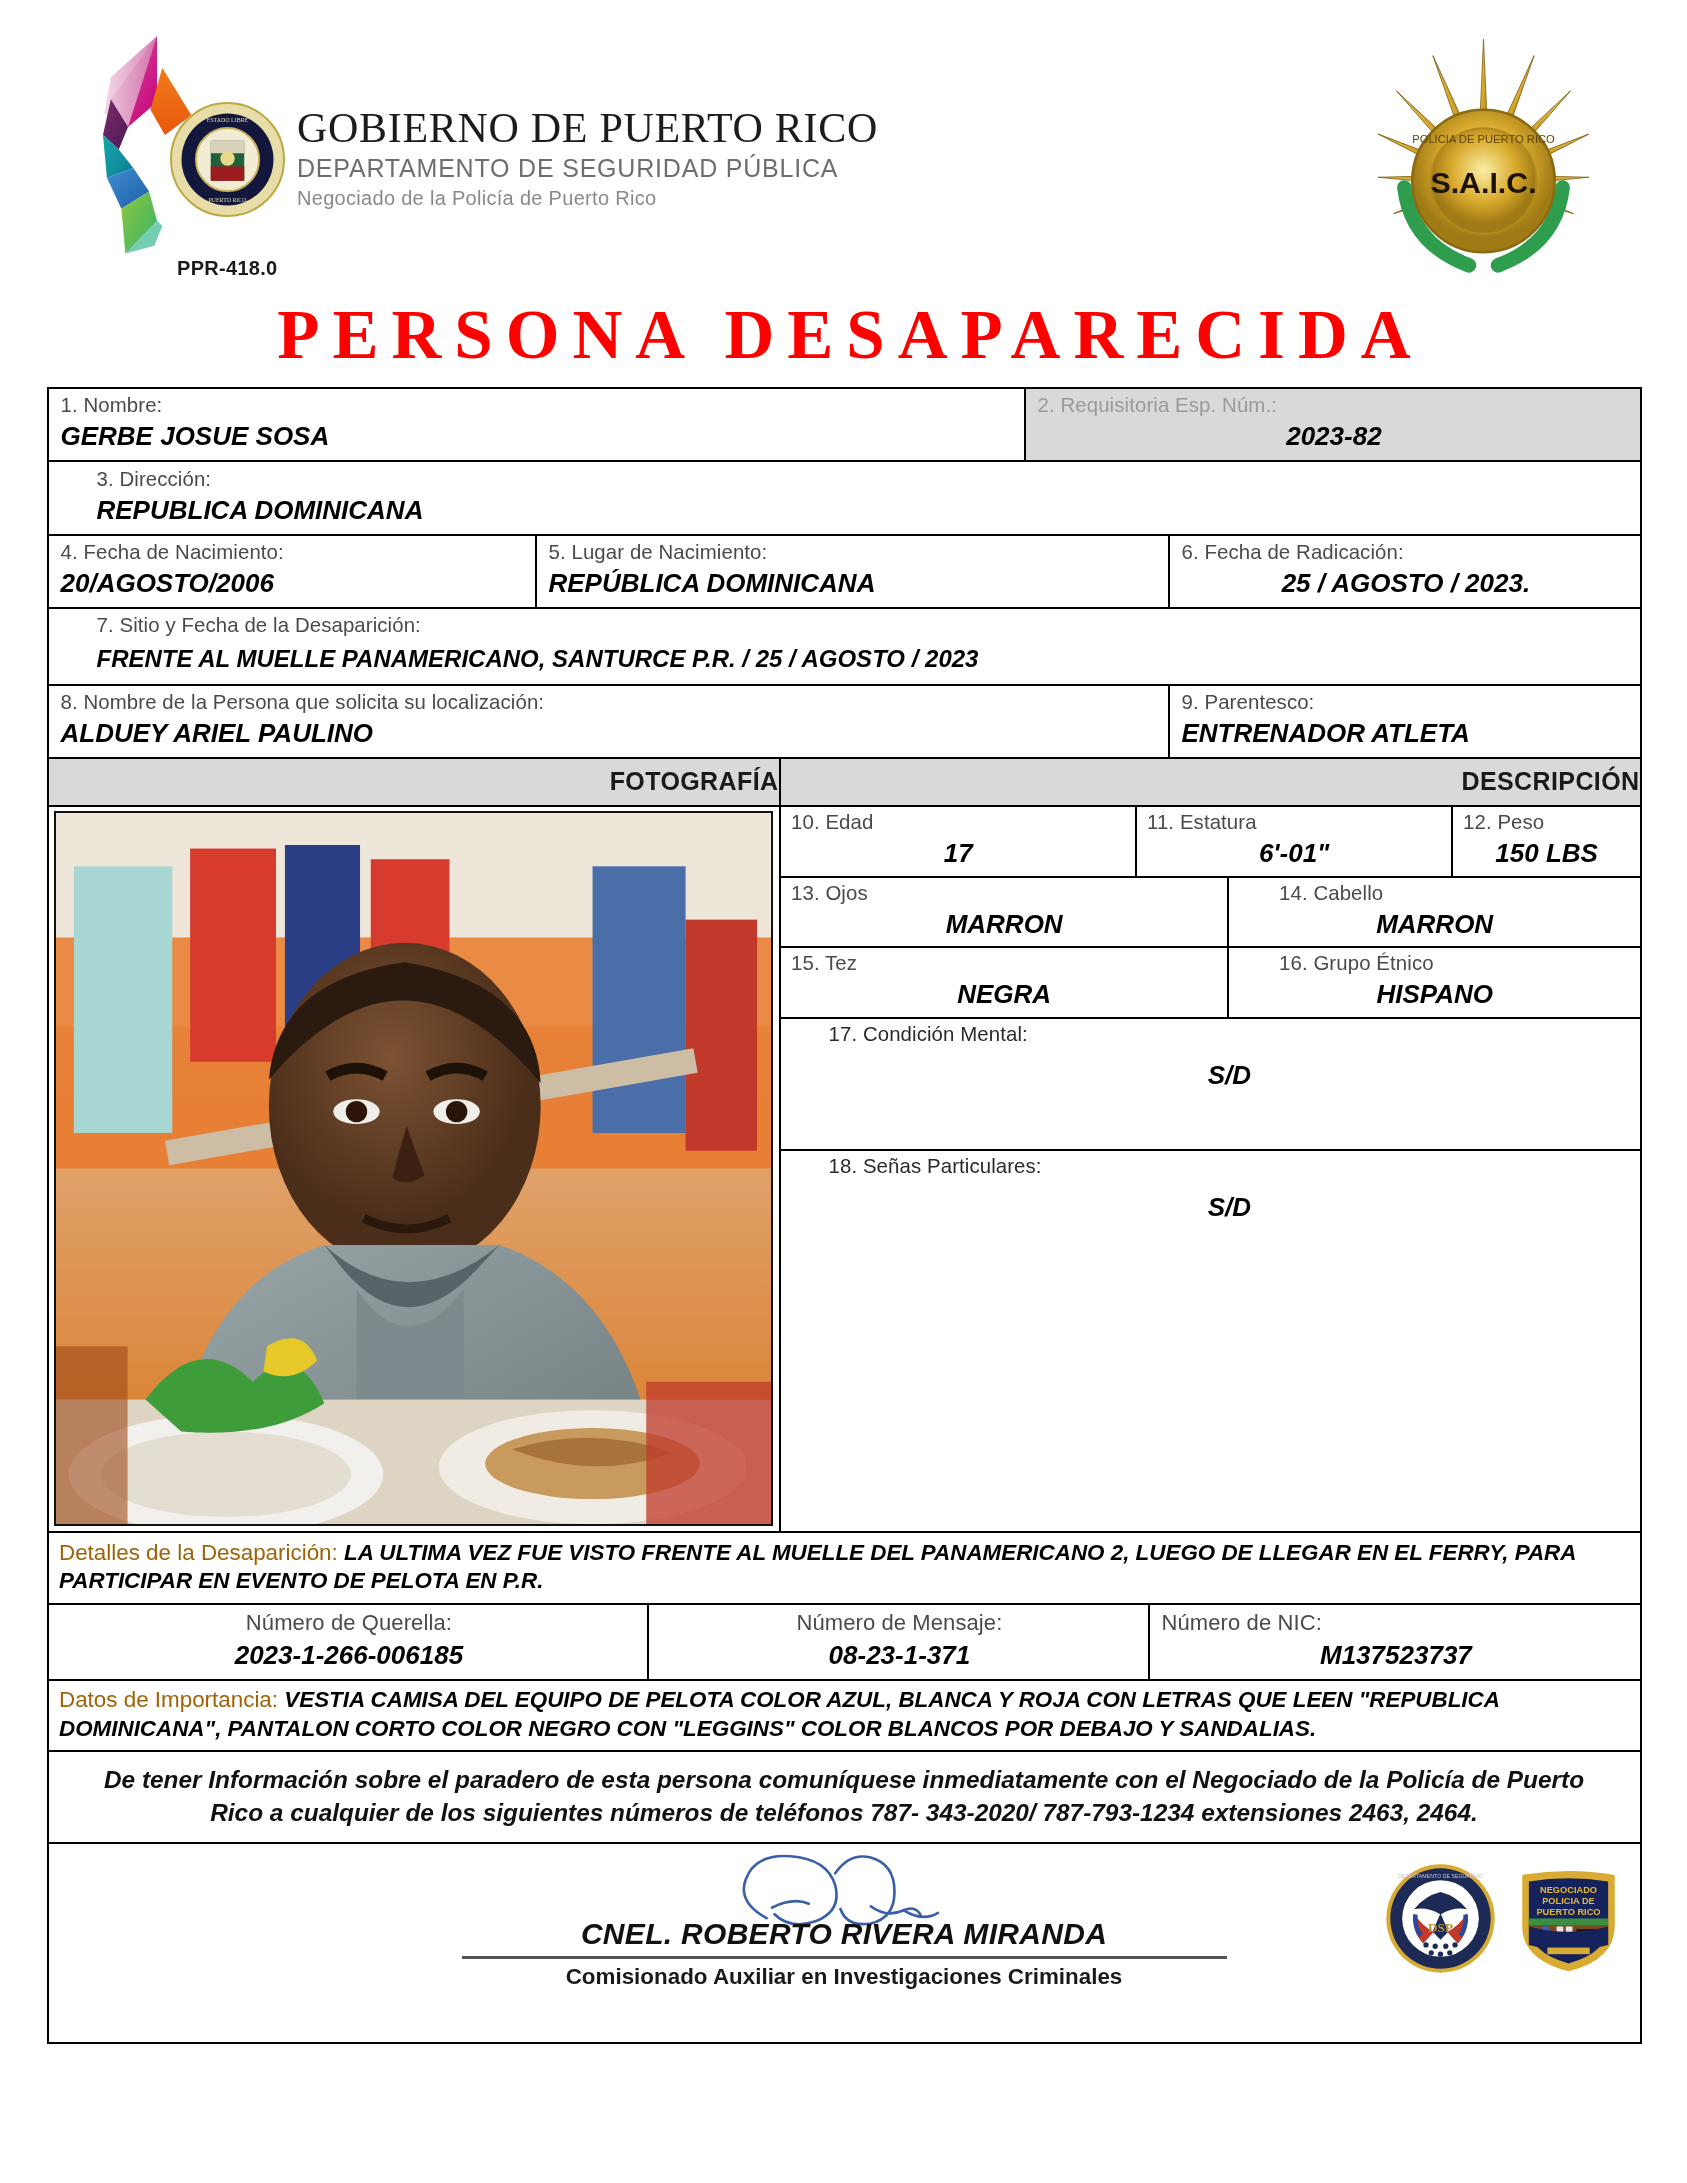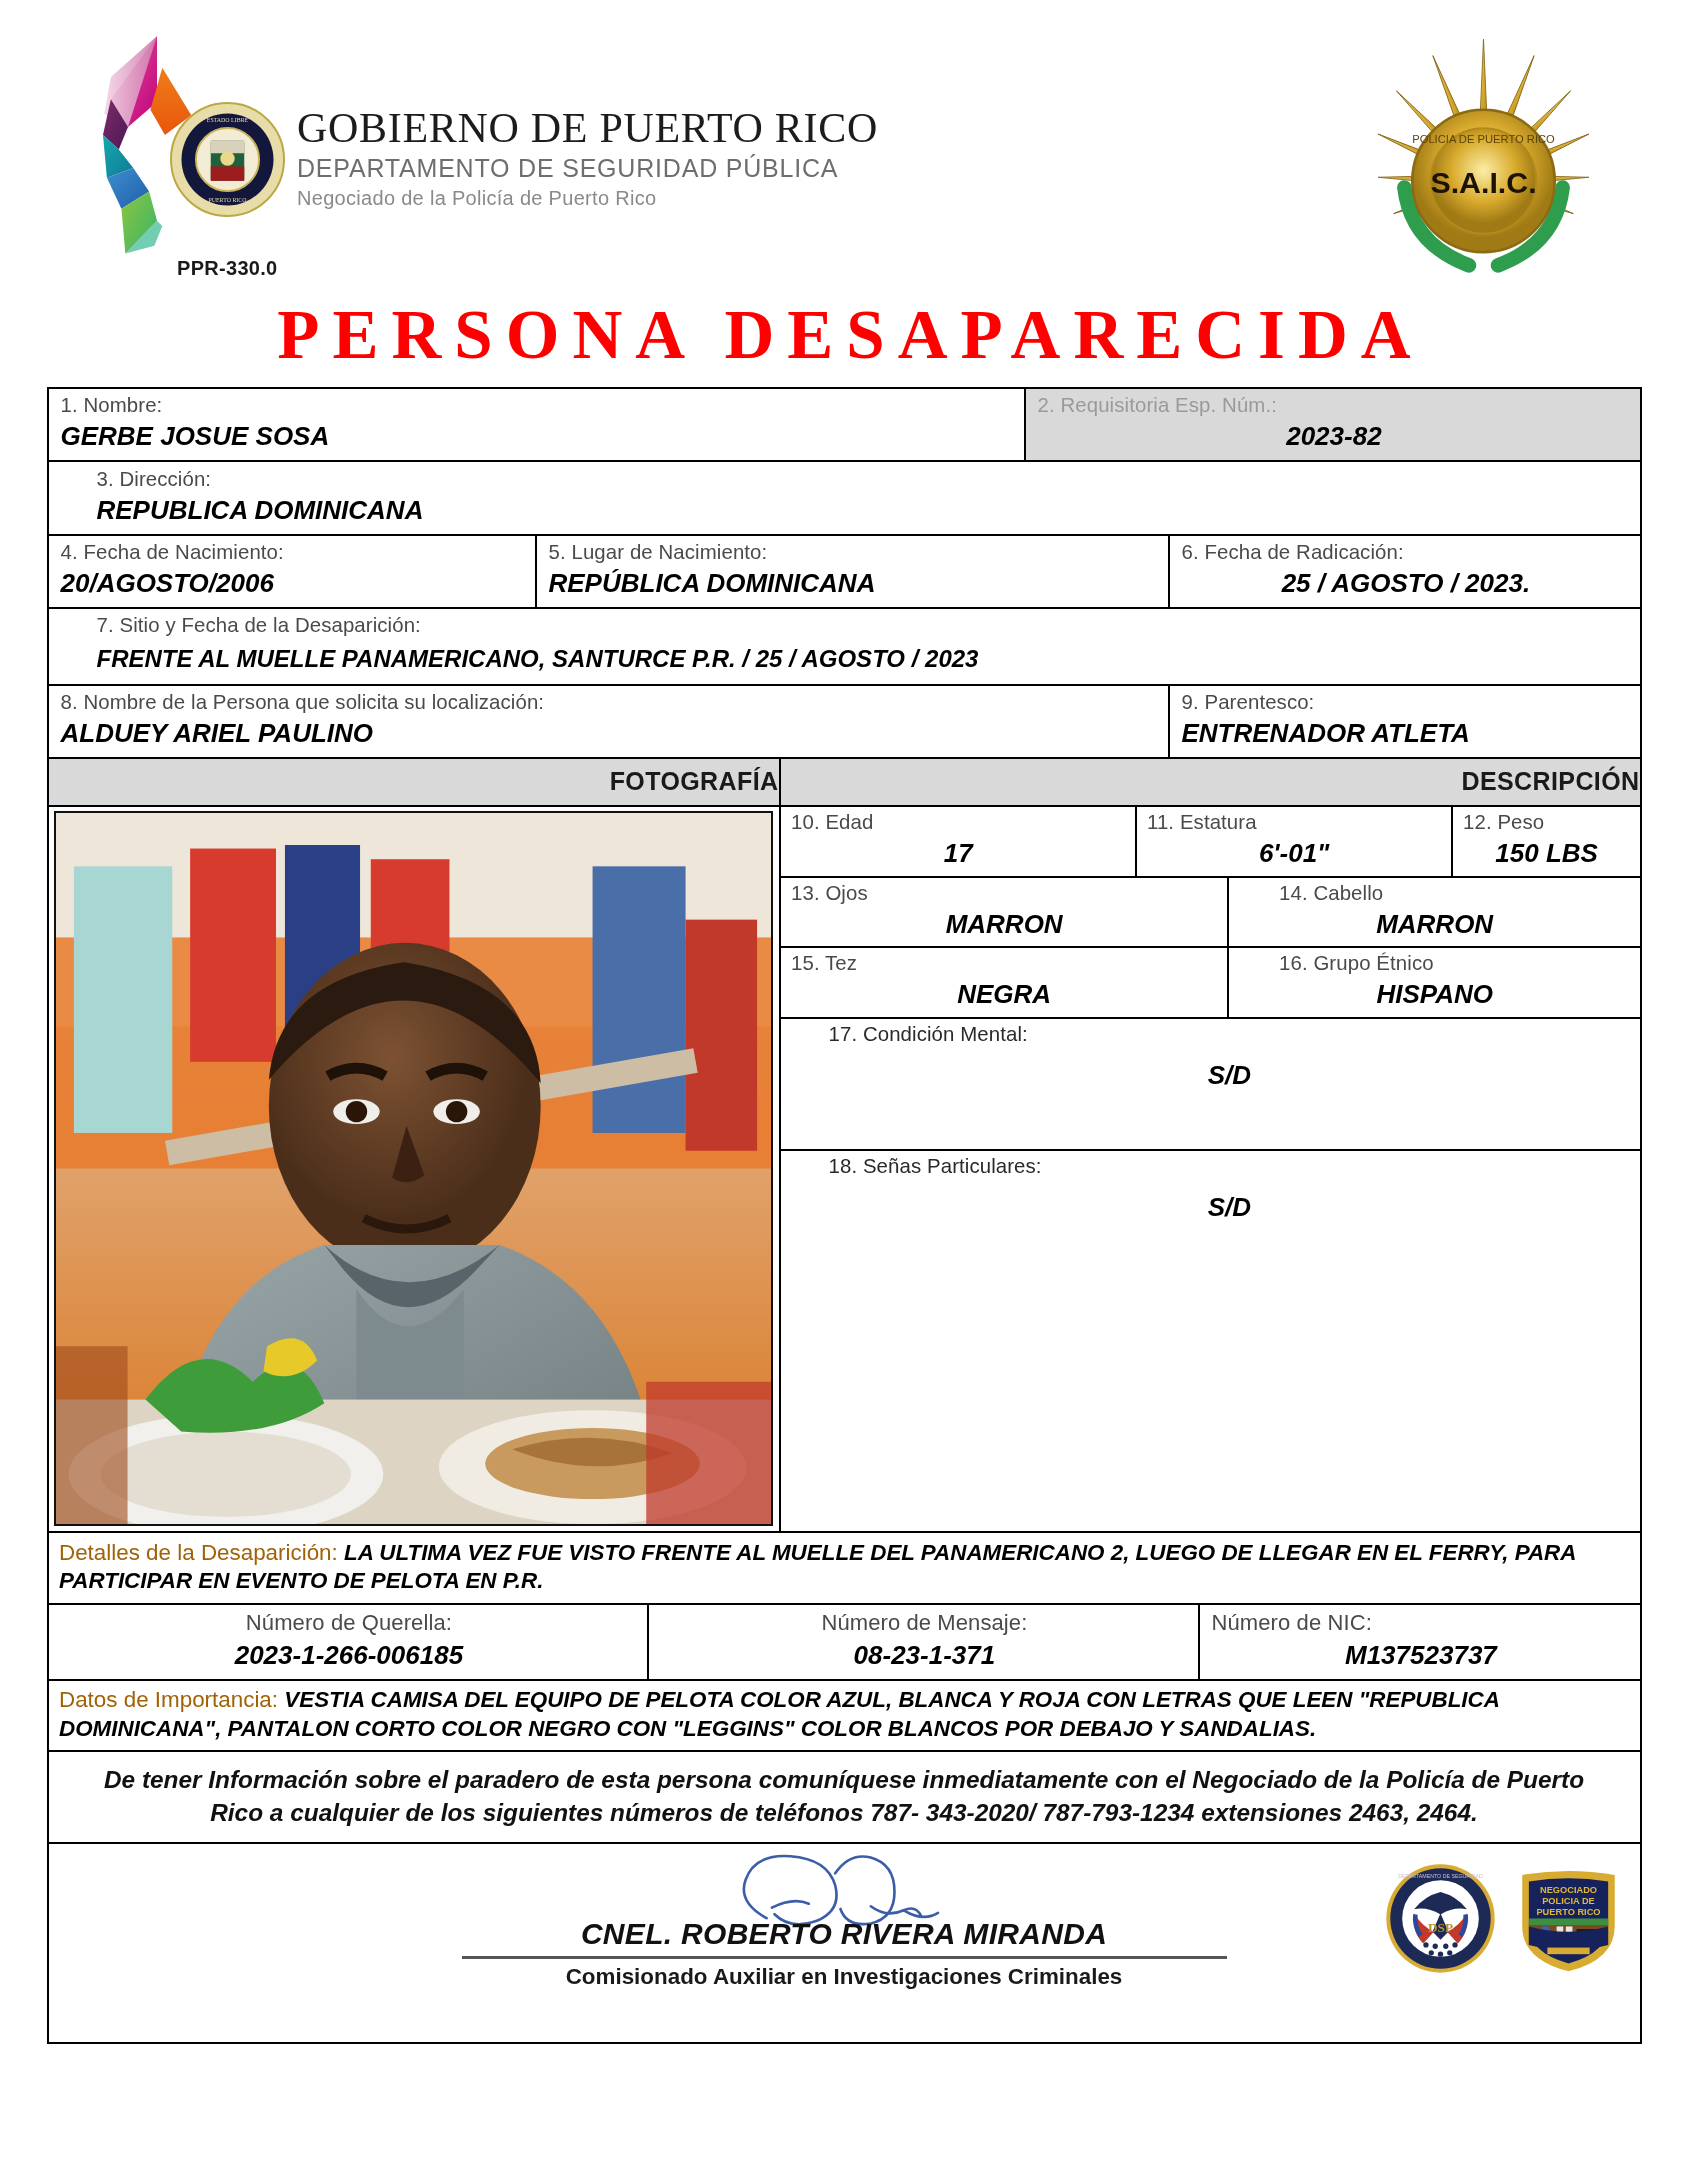--- a/index.html
+++ b/index.html
@@ -216,21 +216,21 @@
   .w-lug    { width: 633px; }
   .w-rad    { flex: 1; }
   .w-sol    { width: 1121px; }
   .w-par    { flex: 1; border-radius: 28px; }
   .w-edad   { width: 356px; }
   .w-est    { width: 316px; }
   .w-peso   { flex: 1; }
   .w-half   { width: 448px; }
   .w-half2  { flex: 1; }
   .w-q      { width: 600px; }
-  .w-m      { width: 551px; }
+  .w-m      { width: 501px; }
   .w-nic    { flex: 1; }
 </style>
 </head>
 <body>
 
 <div class="header">
 
   <div class="gov-logo-wrap">
     <div class="ribbon">
       <svg viewBox="0 0 185 330" xmlns="http://www.w3.org/2000/svg">
@@ -289,21 +289,21 @@
       </svg>
     </div>
 
     <div class="gov-text">
       <div class="gov-line1">GOBIERNO DE PUERTO RICO</div>
       <div class="gov-line2">DEPARTAMENTO DE SEGURIDAD PÚBLICA</div>
       <div class="gov-line3">Negociado de la Policía de Puerto Rico</div>
     </div>
   </div>
 
-  <div class="form-code">PPR-330.0</div>
+  <div class="form-code">PPR-418.0</div>
 
   <div class="saic-badge">
     <svg viewBox="0 0 320 400" xmlns="http://www.w3.org/2000/svg">
       <defs>
         <linearGradient id="gold1" x1="0" y1="0" x2="1" y2="1">
           <stop offset="0" stop-color="#f4e08a"></stop>
           <stop offset=".45" stop-color="#d4a427"></stop>
           <stop offset="1" stop-color="#9c7312"></stop>
         </linearGradient>
         <radialGradient id="gold2" cx="50%" cy="40%">

